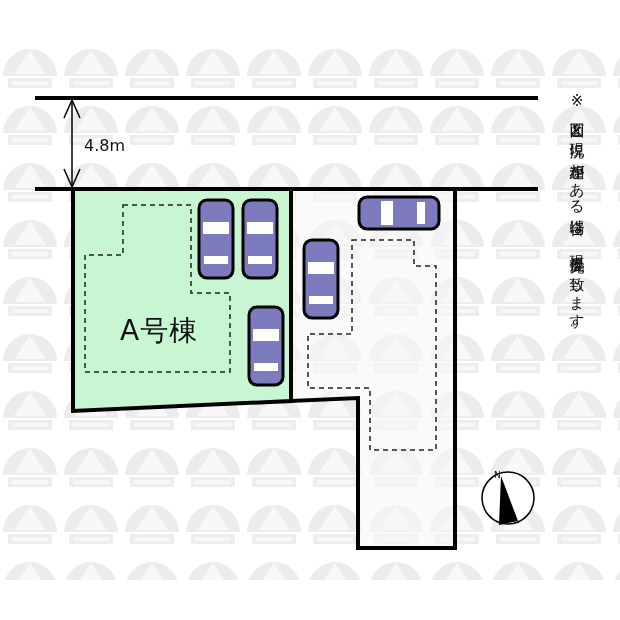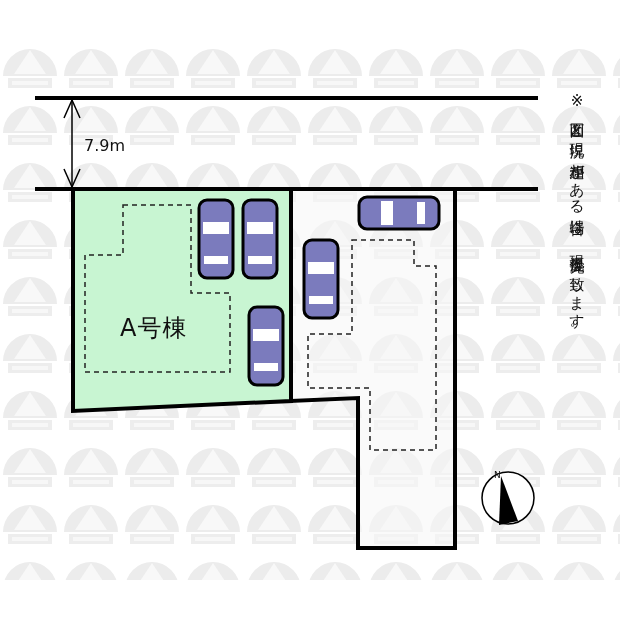--- a/index.html
+++ b/index.html
@@ -1,21 +1,21 @@
 <!DOCTYPE html>
 <html><head>
   <meta charset="utf-8">
   <style>
     html, body { margin: 0; padding: 0; background: #ffffff; }
     body { width: 620px; height: 620px; position: relative; overflow: hidden;
            font-family: "DejaVu Sans", "Liberation Sans", sans-serif; }
     .canvas { position: absolute; left: 0; top: 0; width: 620px; height: 620px; }
     .watermark { position: absolute; left: 0; top: 40px; width: 620px; height: 540px; }
     .label { position: absolute; color: #111; }
-    .lot-label { font-size: 24px; letter-spacing: 1px; }
+    .lot-label { font-size: 28px; letter-spacing: 1px; }
     .dim-label { font-size: 16px; }
     .note { position: absolute; left: 566px; top: 92px; width: 22px;
             writing-mode: vertical-rl; font-size: 15px; line-height: 22px;
             color: #111; letter-spacing: 1px; }
   </style>
 </head>
 <body>
 
 <div class="canvas">
 
@@ -76,18 +76,18 @@
         <rect x="58" y="5" width="8" height="22" fill="#fff"></rect>
       </g>
     </g>
 
     <g>
       <circle cx="508" cy="498" r="26" fill="#fff" stroke="#000" stroke-width="1.5"></circle>
       <polygon points="501,476 499,525 518,521" fill="#000"></polygon>
     </g>
   </svg>
 
-  <div class="label dim-label" style="left:84px; top:136px;">7.9m</div>
+  <div class="label dim-label" style="left:84px; top:136px;">4.8m</div>
   <div class="label lot-label" style="left:120px; top:312px;">A号棟</div>
   <div class="label" style="left:494px; top:470px; font-size:9px;">N</div>
 
   <div class="note">※図面と現況に相違がある場合は、現況優先と致します。</div>
 </div>
 
 </body></html>

